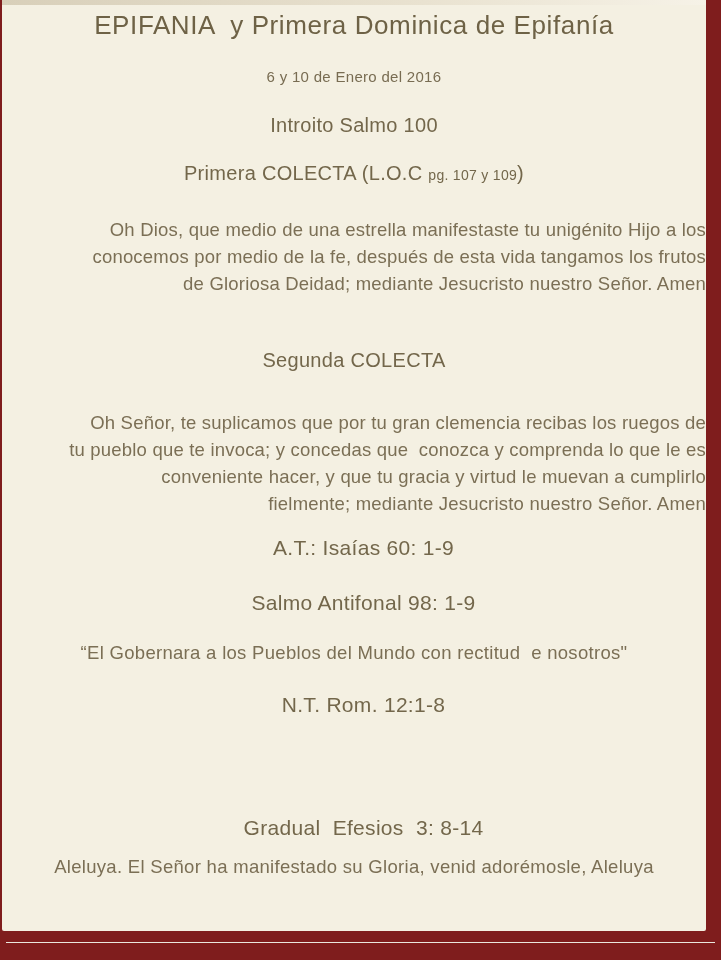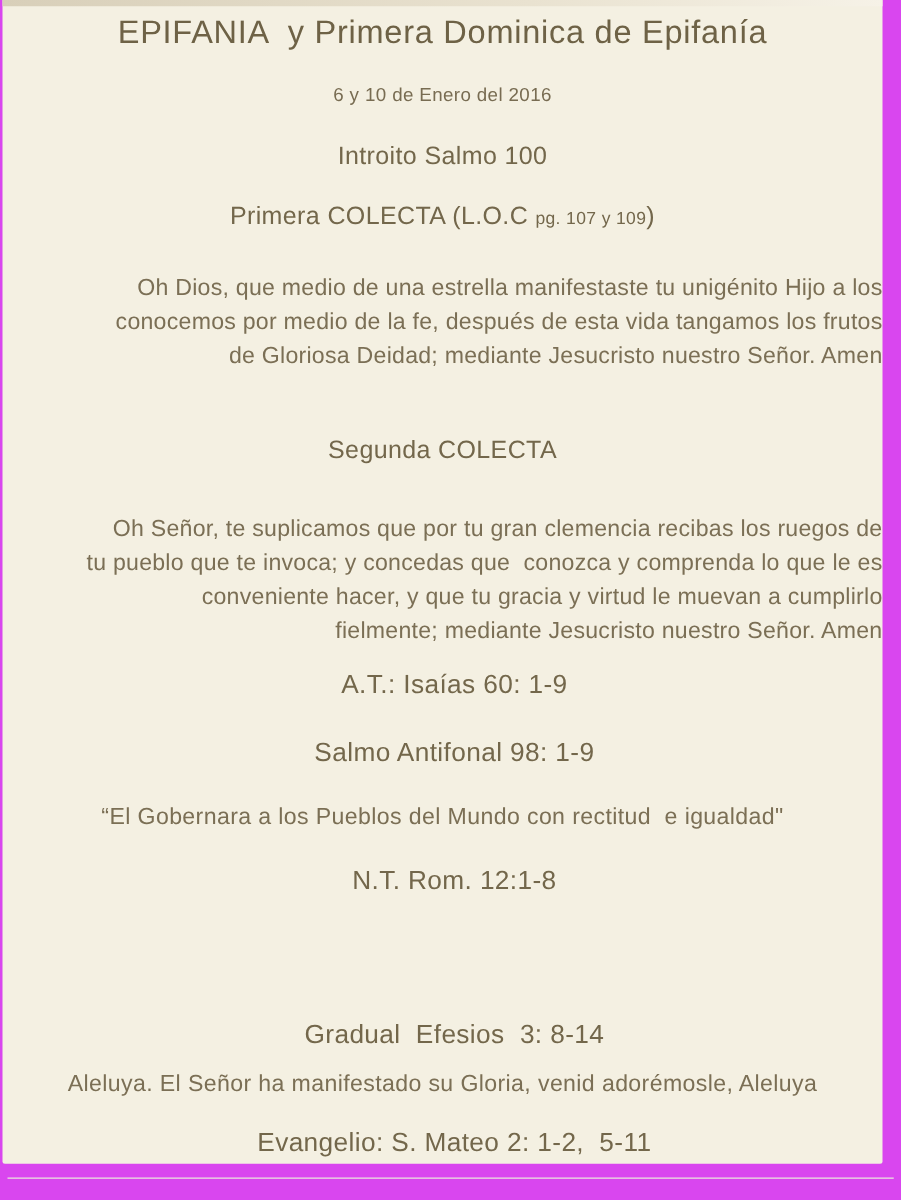--- a/index.html
+++ b/index.html
@@ -8,21 +8,21 @@
     width: 721px;
     height: 960px;
     background: #ffffff;
     font-family: "Liberation Sans", sans-serif;
     overflow: hidden;
   }
   .stage {
     position: relative;
     width: 721px;
     height: 960px;
-    background: #d946ef;
+    background: #7f1d1d;
   }
   .page {
     position: absolute;
     left: 2px;
     top: 0;
     width: 704px;
     height: 931px;
     background: #f4f0e2;
     border-radius: 0 0 2px 2px;
   }
@@ -136,25 +136,24 @@
       <span class="pline">Oh Señor, te suplicamos que por tu gran clemencia recibas los ruegos de</span>
       <span class="pline">tu pueblo que te invoca; y concedas que  conozca y comprenda lo que le es</span>
       <span class="pline">conveniente hacer, y que tu gracia y virtud le muevan a cumplirlo</span>
       <span class="pline">fielmente; mediante Jesucristo nuestro Señor. Amen</span>
     </div>
 
     <div class="line ref ot">A.T.: Isaías 60: 1-9</div>
 
     <div class="line ref psalm">Salmo Antifonal 98: 1-9</div>
 
-    <div class="line small-line antiphon">“El Gobernara a los Pueblos del Mundo con rectitud  e igualdad"</div>
+    <div class="line small-line antiphon">“El Gobernara a los Pueblos del Mundo con rectitud  e nosotros"</div>
 
     <div class="line ref nt">N.T. Rom. 12:1-8</div>
 
     <div class="line ref gradual">Gradual  Efesios  3: 8-14</div>
 
     <div class="line small-line alleluia">Aleluya. El Señor ha manifestado su Gloria, venid adorémosle, Aleluya</div>
 
-    <div class="line ref gospel">Evangelio: S. Mateo 2: 1-2,  5-11</div>
   </div>
 
   <div class="bottom-separator"></div>
 </div>
 
 </body></html>

